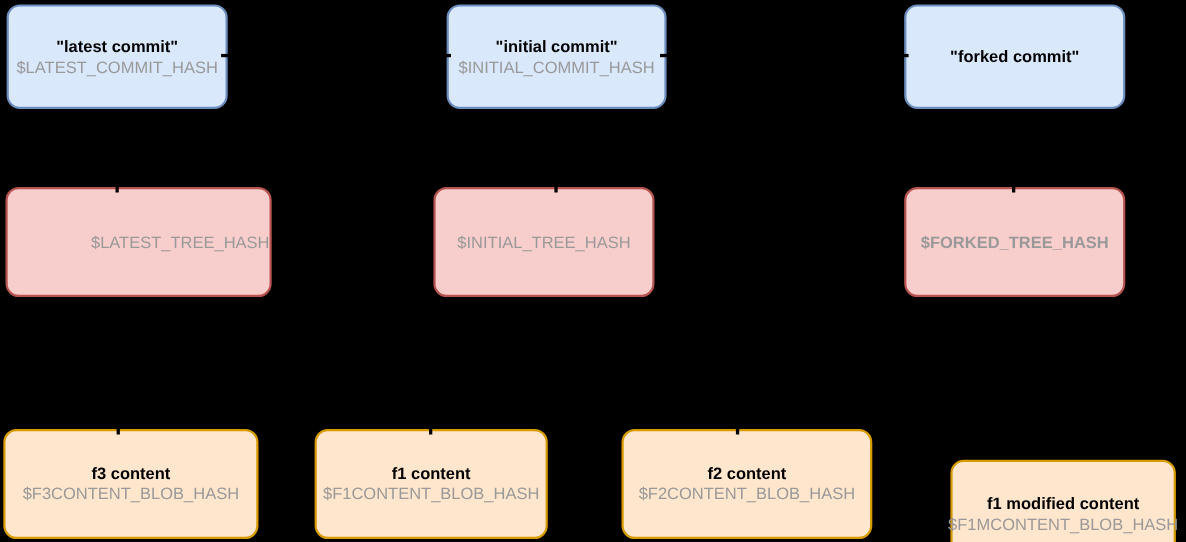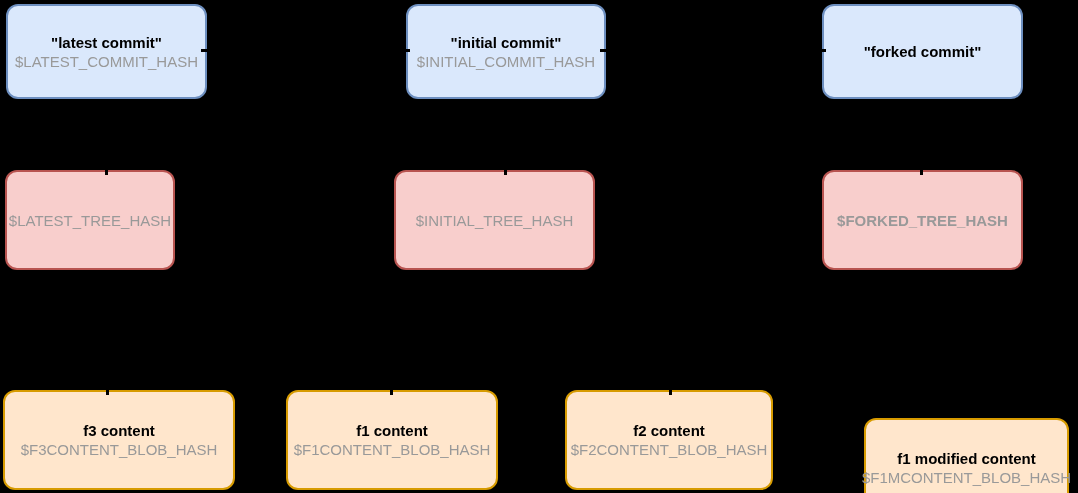--- a/index.html
+++ b/index.html
@@ -16,26 +16,26 @@
   }
   .commit{background:var(--commit-fill,#dae8fc);border-color:var(--commit-border,#6c8ebf);}
   .tree{background:var(--tree-fill,#f8cecc);border-color:var(--tree-border,#b85450);}
   .blob{background:var(--blob-fill,#ffe6cc);border-color:var(--blob-border,#d79b00);}
   .title{font-size:15px;font-weight:bold;color:var(--title-text,#000);}
   .hash{font-size:15px;color:var(--hash-text,#999);}
   
   .commit-1{left:6px;top:4px;width:201px;height:95px;}
   .commit-2{left:406px;top:4px;width:200px;height:95px;}
   .commit-3{left:822px;top:4px;width:201px;height:95px;}
-  .tree-1{left:5px;top:170px;width:170px;height:100px;}
+  .tree-1{left:5px;top:170px;width:242px;height:100px;align-items:flex-end;}
   .tree-2{left:394px;top:170px;width:201px;height:100px;}
   .tree-3{left:822px;top:170px;width:201px;height:100px;font-weight:bold;}
   .blob-1{left:3px;top:390px;width:232px;height:100px;align-items:center;}
   .blob-2{left:286px;top:390px;width:212px;height:100px;}
-  .blob-3{left:565px;top:390px;width:208px;height:100px;}
+  .blob-3{left:565px;top:390px;width:228px;height:100px;}
   .blob-4{left:864px;top:390px;width:205px;height:100px;margin-top:28px;}
   
   .stub{position:absolute;background:#000;z-index:2;}
   .stub-h{width:8px;height:3px;top:49px;}
   .stub-v{width:3px;height:8px;}
   .s-c1r{left:201px;} .s-c2l{left:402px;} .s-c2r{left:600px;} .s-c3l{left:818px;}
   .s-t1{left:105px;top:167px;} .s-t2{left:504px;top:167px;} .s-t3{left:920px;top:167px;}
   .s-b1{left:106px;top:387px;} .s-b2{left:390px;top:387px;}
   .s-b3{left:669px;top:387px;} .s-b4{left:989px;top:387px;}
 </style>

